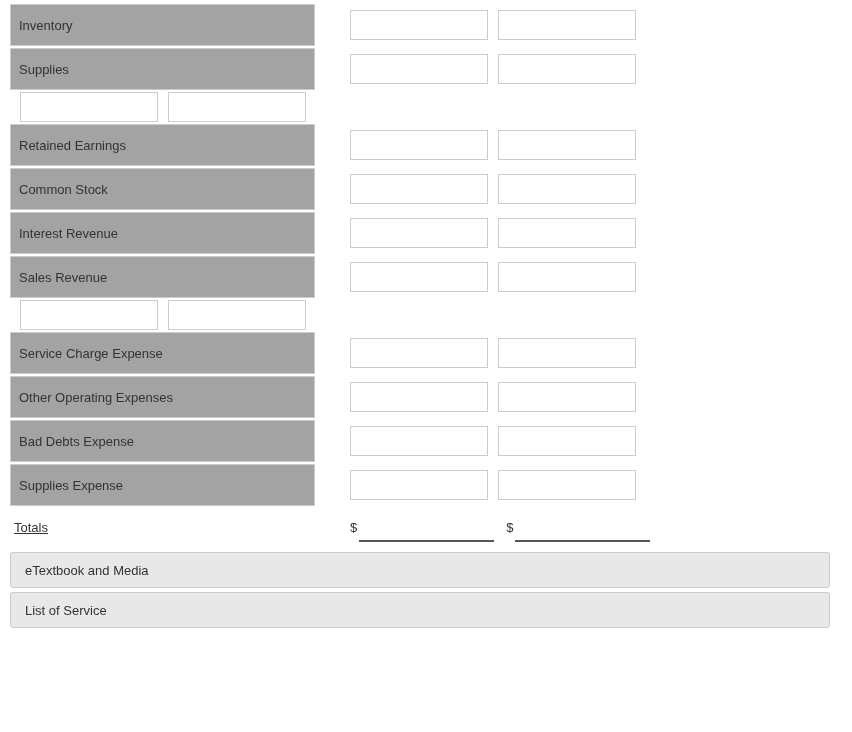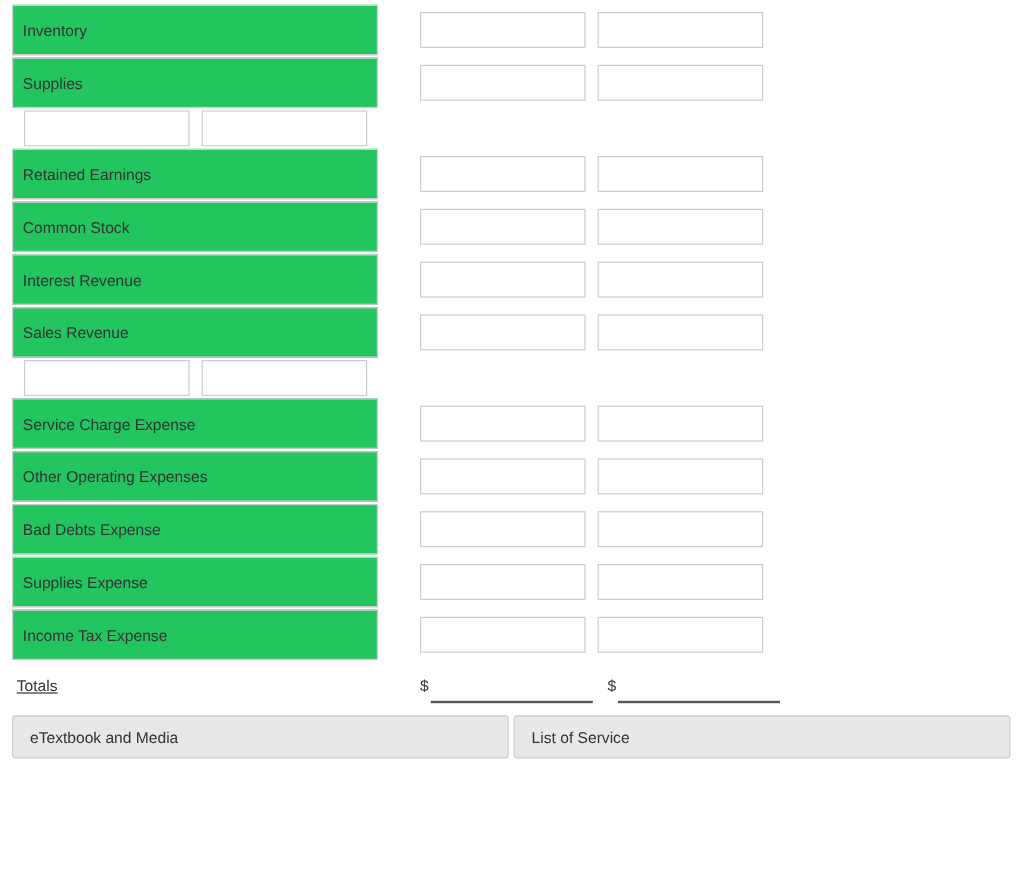--- a/index.html
+++ b/index.html
@@ -30,21 +30,21 @@
       width: 330px;
       min-width: 330px;
     }
 
     .label-input {
       width: 305px;
       height: 30px;
       border: 1px solid #ccc;
       padding: 20px 8px;
       font-size: 13px;
-      background: #22c55e;
+      background: #a3a3a3;
       color: #333;
     }
 
     .value-cell {
       margin-left: 10px;
     }
 
     .value-input {
       width: 138px;
       height: 30px;
@@ -92,21 +92,21 @@
 
     .totals-input-group2 {
       display: flex;
       align-items: center;
       margin-left: 12px;
     }
 
     .bottom-buttons {
       margin-top: 8px;
       display: flex;
-      flex-direction: row;
+      flex-direction: column;
       gap: 4px;
     }
 
     .bottom-btn {
       width: 820px;
       height: 36px;
       background: #e8e8e8;
       border: 1px solid #ccc;
       border-radius: 3px;
       text-align: left;
@@ -234,31 +234,20 @@
       <div class="value-cell">
         <input class="value-input" type="text" value="" style="">
       </div>
       <div class="value-cell">
         <input class="value-input" type="text" value="" style="">
       </div>
     </div>
       <div class="form-row">
       <div class="label-cell">
         <input class="label-input" type="text" value="Supplies Expense" readonly="" style="">
-      </div>
-      <div class="value-cell">
-        <input class="value-input" type="text" value="" style="">
-      </div>
-      <div class="value-cell">
-        <input class="value-input" type="text" value="" style="">
-      </div>
-    </div>
-      <div class="form-row">
-      <div class="label-cell">
-        <input class="label-input" type="text" value="Income Tax Expense" readonly="" style="">
       </div>
       <div class="value-cell">
         <input class="value-input" type="text" value="" style="">
       </div>
       <div class="value-cell">
         <input class="value-input" type="text" value="" style="">
       </div>
     </div>
     </div>
 

